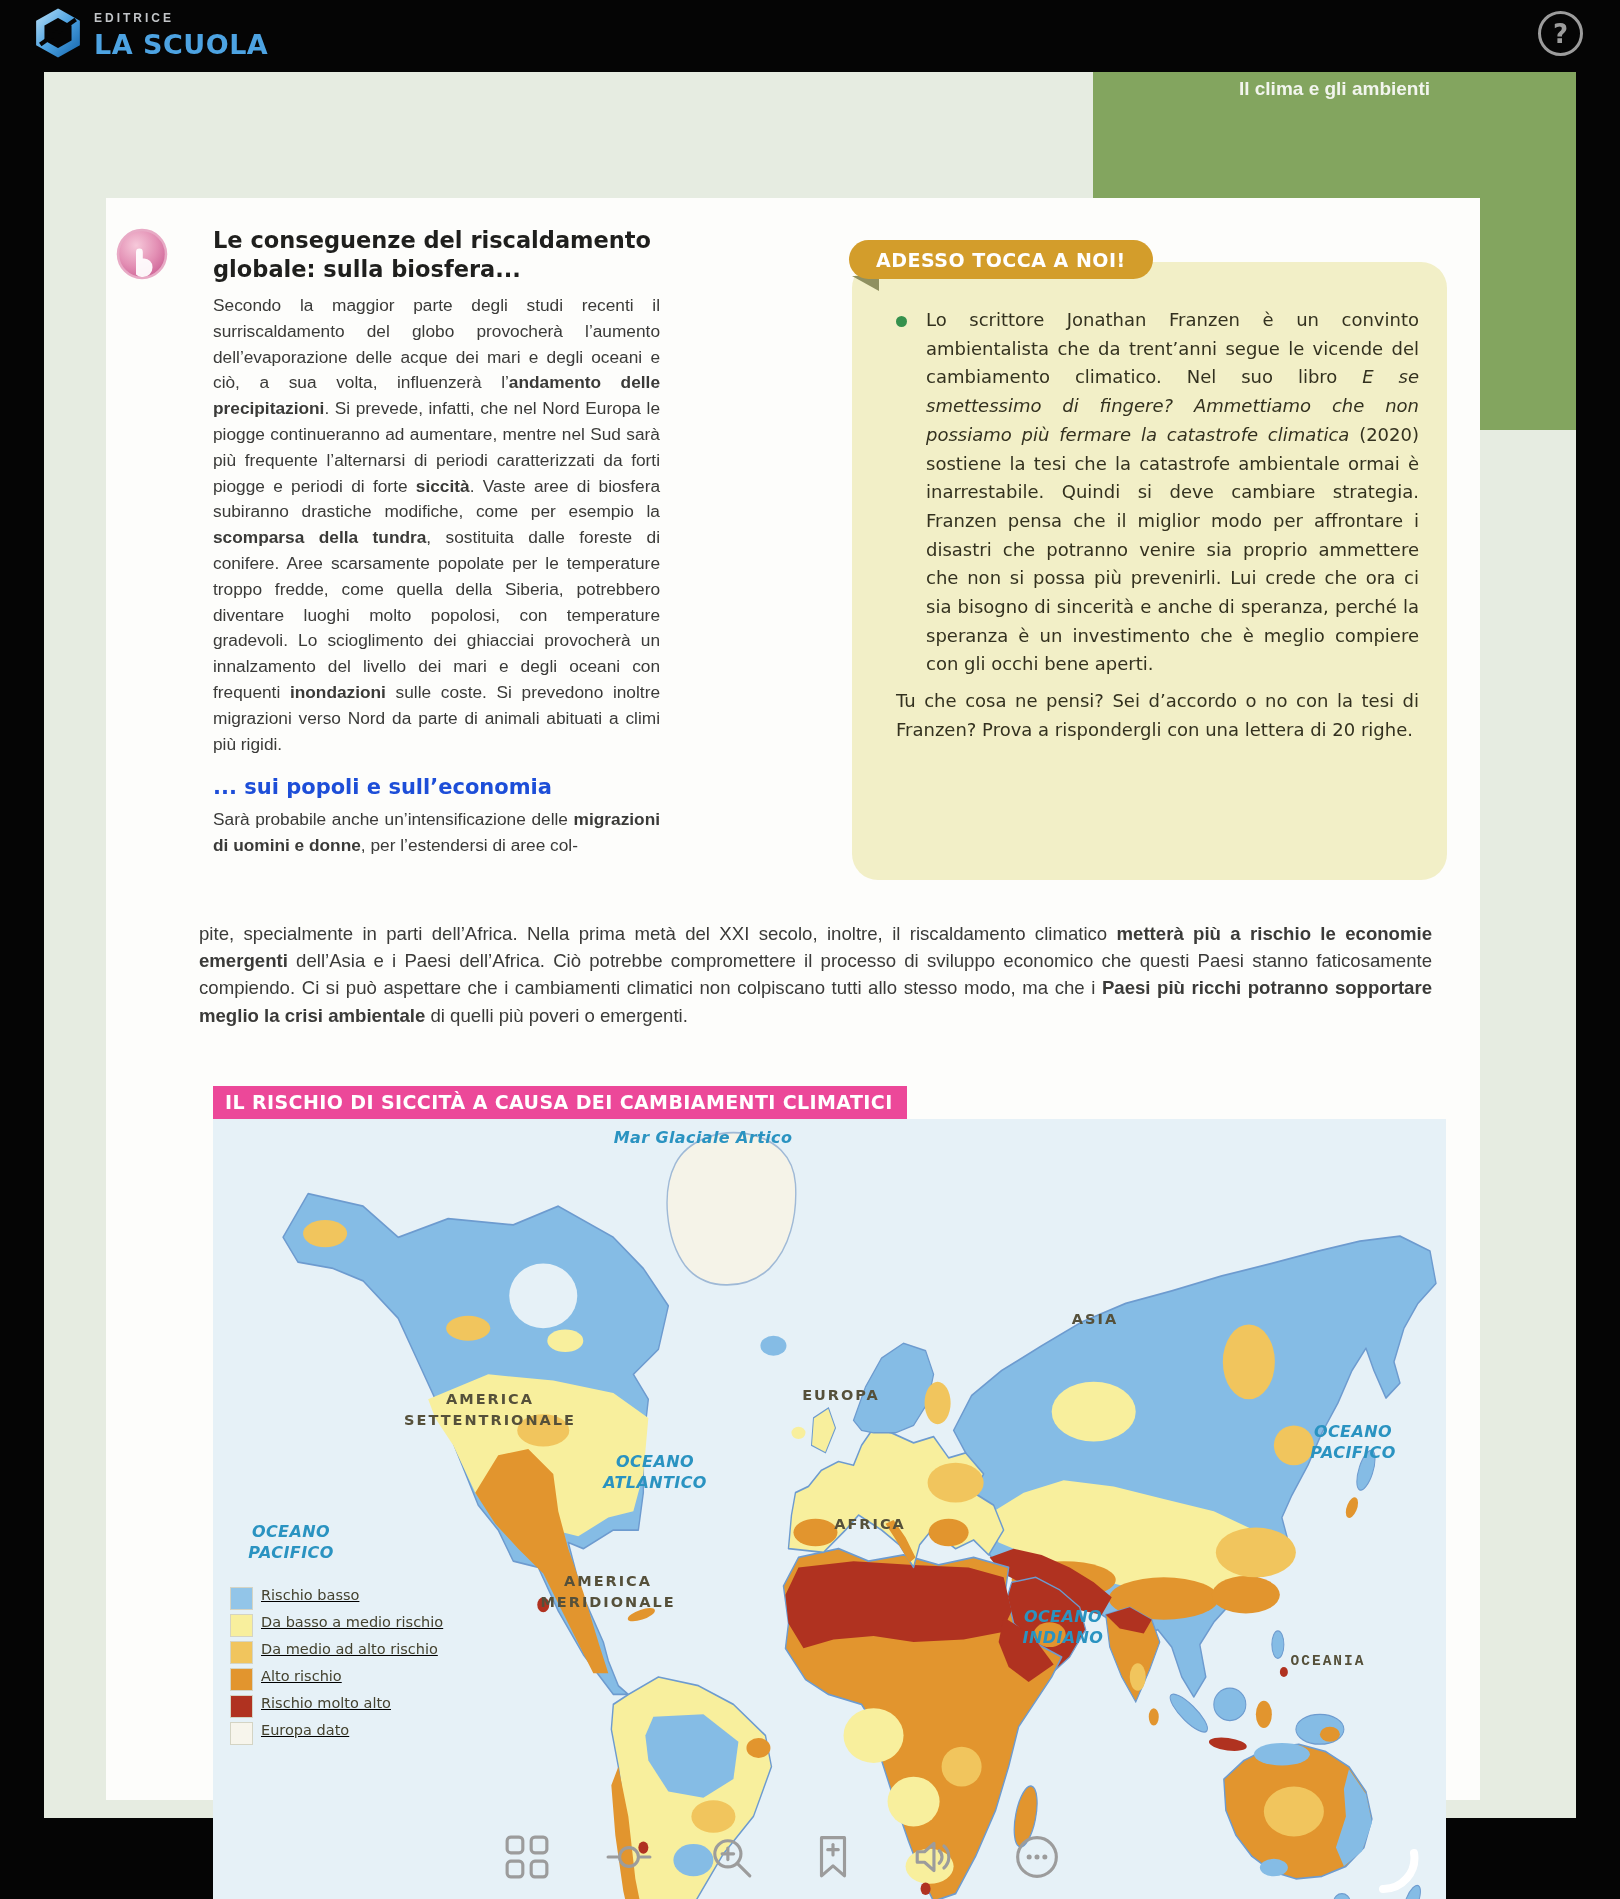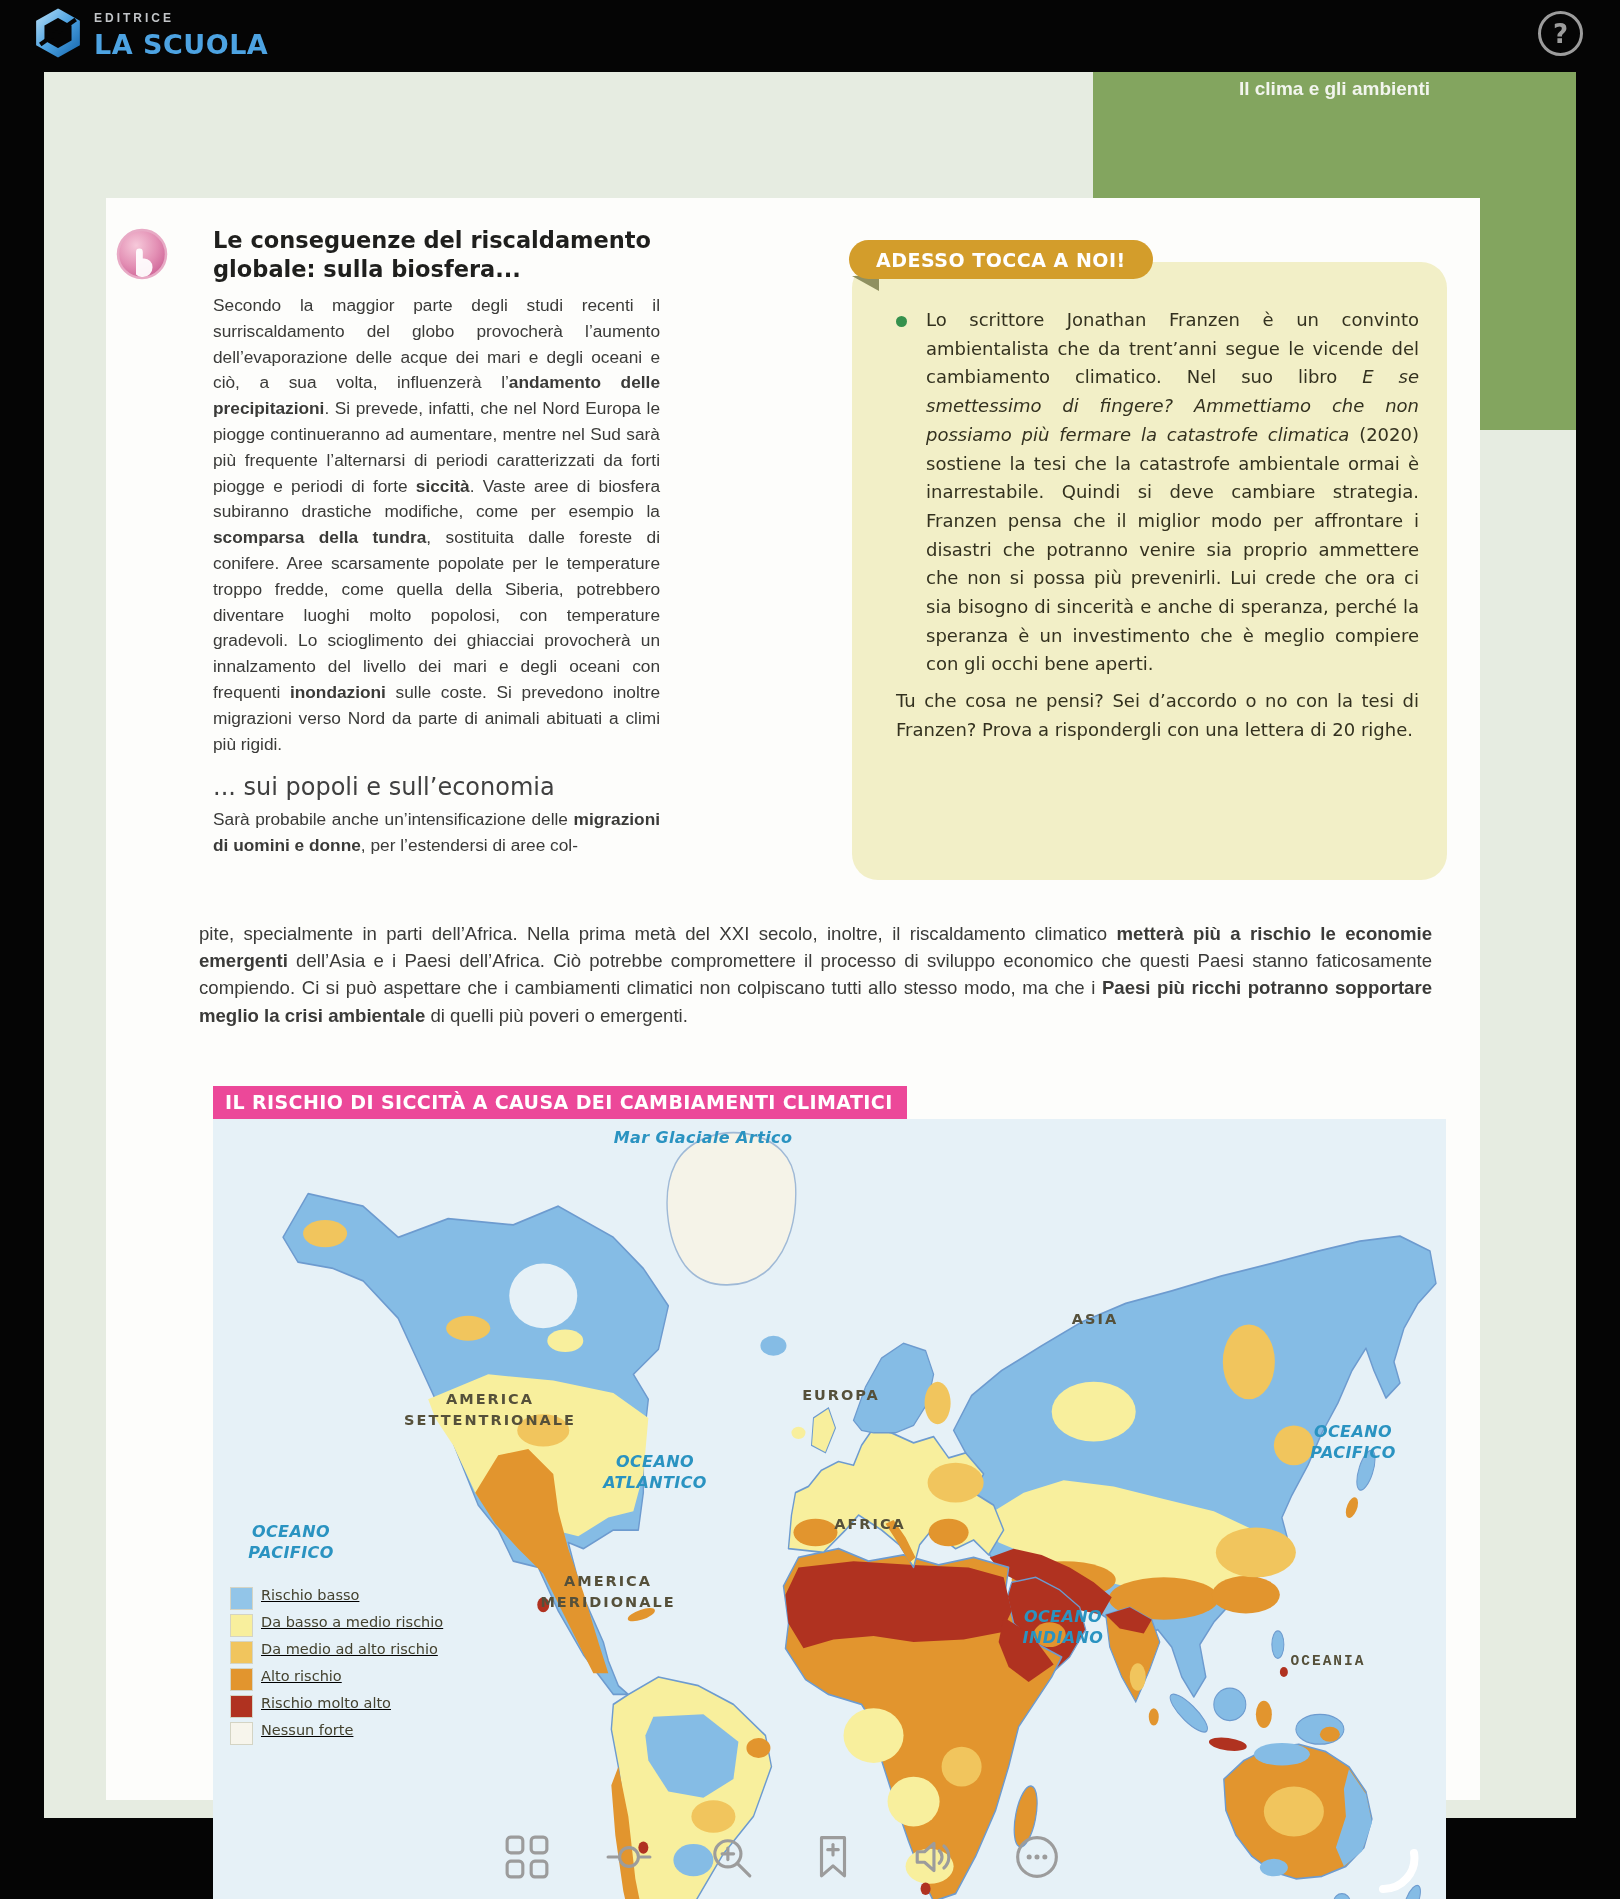--- a/index.html
+++ b/index.html
@@ -29,21 +29,21 @@
     font-family:"Liberation Sans",sans-serif;}
   .sheet{position:absolute;left:62px;top:126px;width:1356px;height:1602px;background:#fdfdfb;padding-left:18px;}
 
   
   .hand-badge{position:absolute;left:10px;top:30px;width:52px;height:52px;}
 
   
   .article-col{position:absolute;left:107px;top:28px;width:447px;color:#3a3a38;}
   .article-title{font-family:"DejaVu Sans",sans-serif;font-weight:bold;color:#1f1f1d;font-size:22.5px;line-height:29px;margin:0 0 9px 0;}
   .article-col p{margin:0;font-size:17.3px;line-height:25.8px;text-align:justify;}
-  .subhead{font-family:"DejaVu Sans",sans-serif;font-weight:normal;color:#404040;font-size:24px;line-height:26px;margin:17px 0 7px 0;}
+  .subhead{font-family:"DejaVu Sans",sans-serif;font-weight:bold;color:#1d4ed8;font-size:21px;line-height:26px;margin:17px 0 7px 0;}
 
   
   .wide-p{position:absolute;left:93px;top:722px;width:1233px;font-size:18.6px;line-height:27.2px;text-align:justify;color:#3a3a38;margin:0;}
 
   
   .activity-box{position:absolute;left:746px;top:64px;width:595px;height:618px;background:#f2efc7;border-radius:26px;box-sizing:border-box;}
   .activity-badge{position:absolute;left:743px;top:42px;height:39px;padding:0 27px;background:#d39d2b;border-radius:20px;
     display:flex;align-items:center;color:#fff;font-family:"DejaVu Sans",sans-serif;font-weight:bold;font-size:19px;letter-spacing:0.5px;z-index:3;}
   .activity-fold{position:absolute;left:746px;top:78px;width:27px;height:15px;background:#8f9060;clip-path:polygon(0 0,100% 0,100% 100%);z-index:2;}
   .activity-inner{position:absolute;left:44px;top:44px;right:28px;color:#33311f;font-family:"DejaVu Sans",sans-serif;font-size:18px;line-height:28.7px;}
@@ -270,21 +270,21 @@
           <div class="lrow">
               <span class="sw" style="background-color: rgb(226, 149, 46);"></span>
               <span class="ltext">Alto rischio</span>
             </div>
           <div class="lrow">
               <span class="sw" style="background-color: rgb(176, 50, 32);"></span>
               <span class="ltext">Rischio molto alto</span>
             </div>
           <div class="lrow">
               <span class="sw" style="background-color: rgb(247, 245, 236);"></span>
-              <span class="ltext">Nessun forte</span>
+              <span class="ltext">Europa dato</span>
             </div>
         </div>
       </div>
     </div>
 
   </div>
 </div>
 
 <nav class="toolbar">
   <div class="tbtn">

